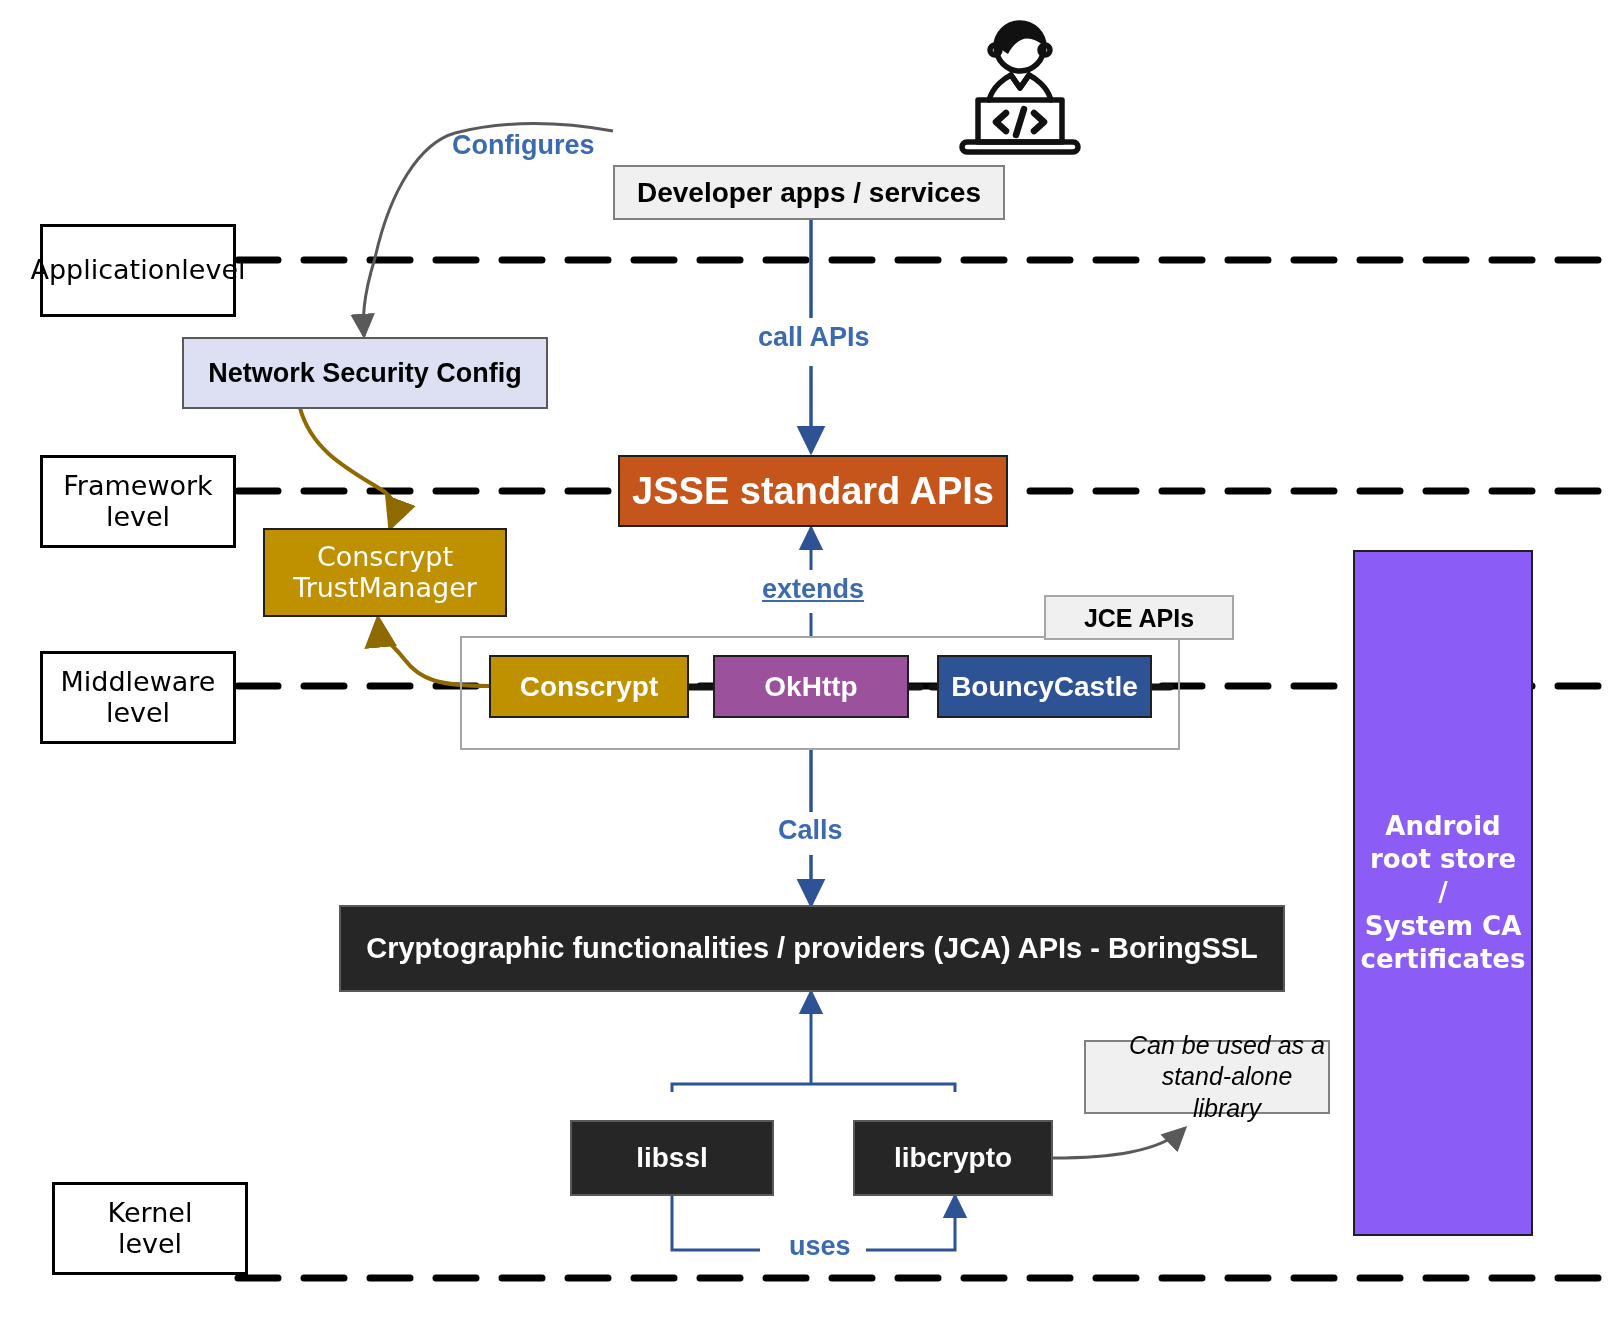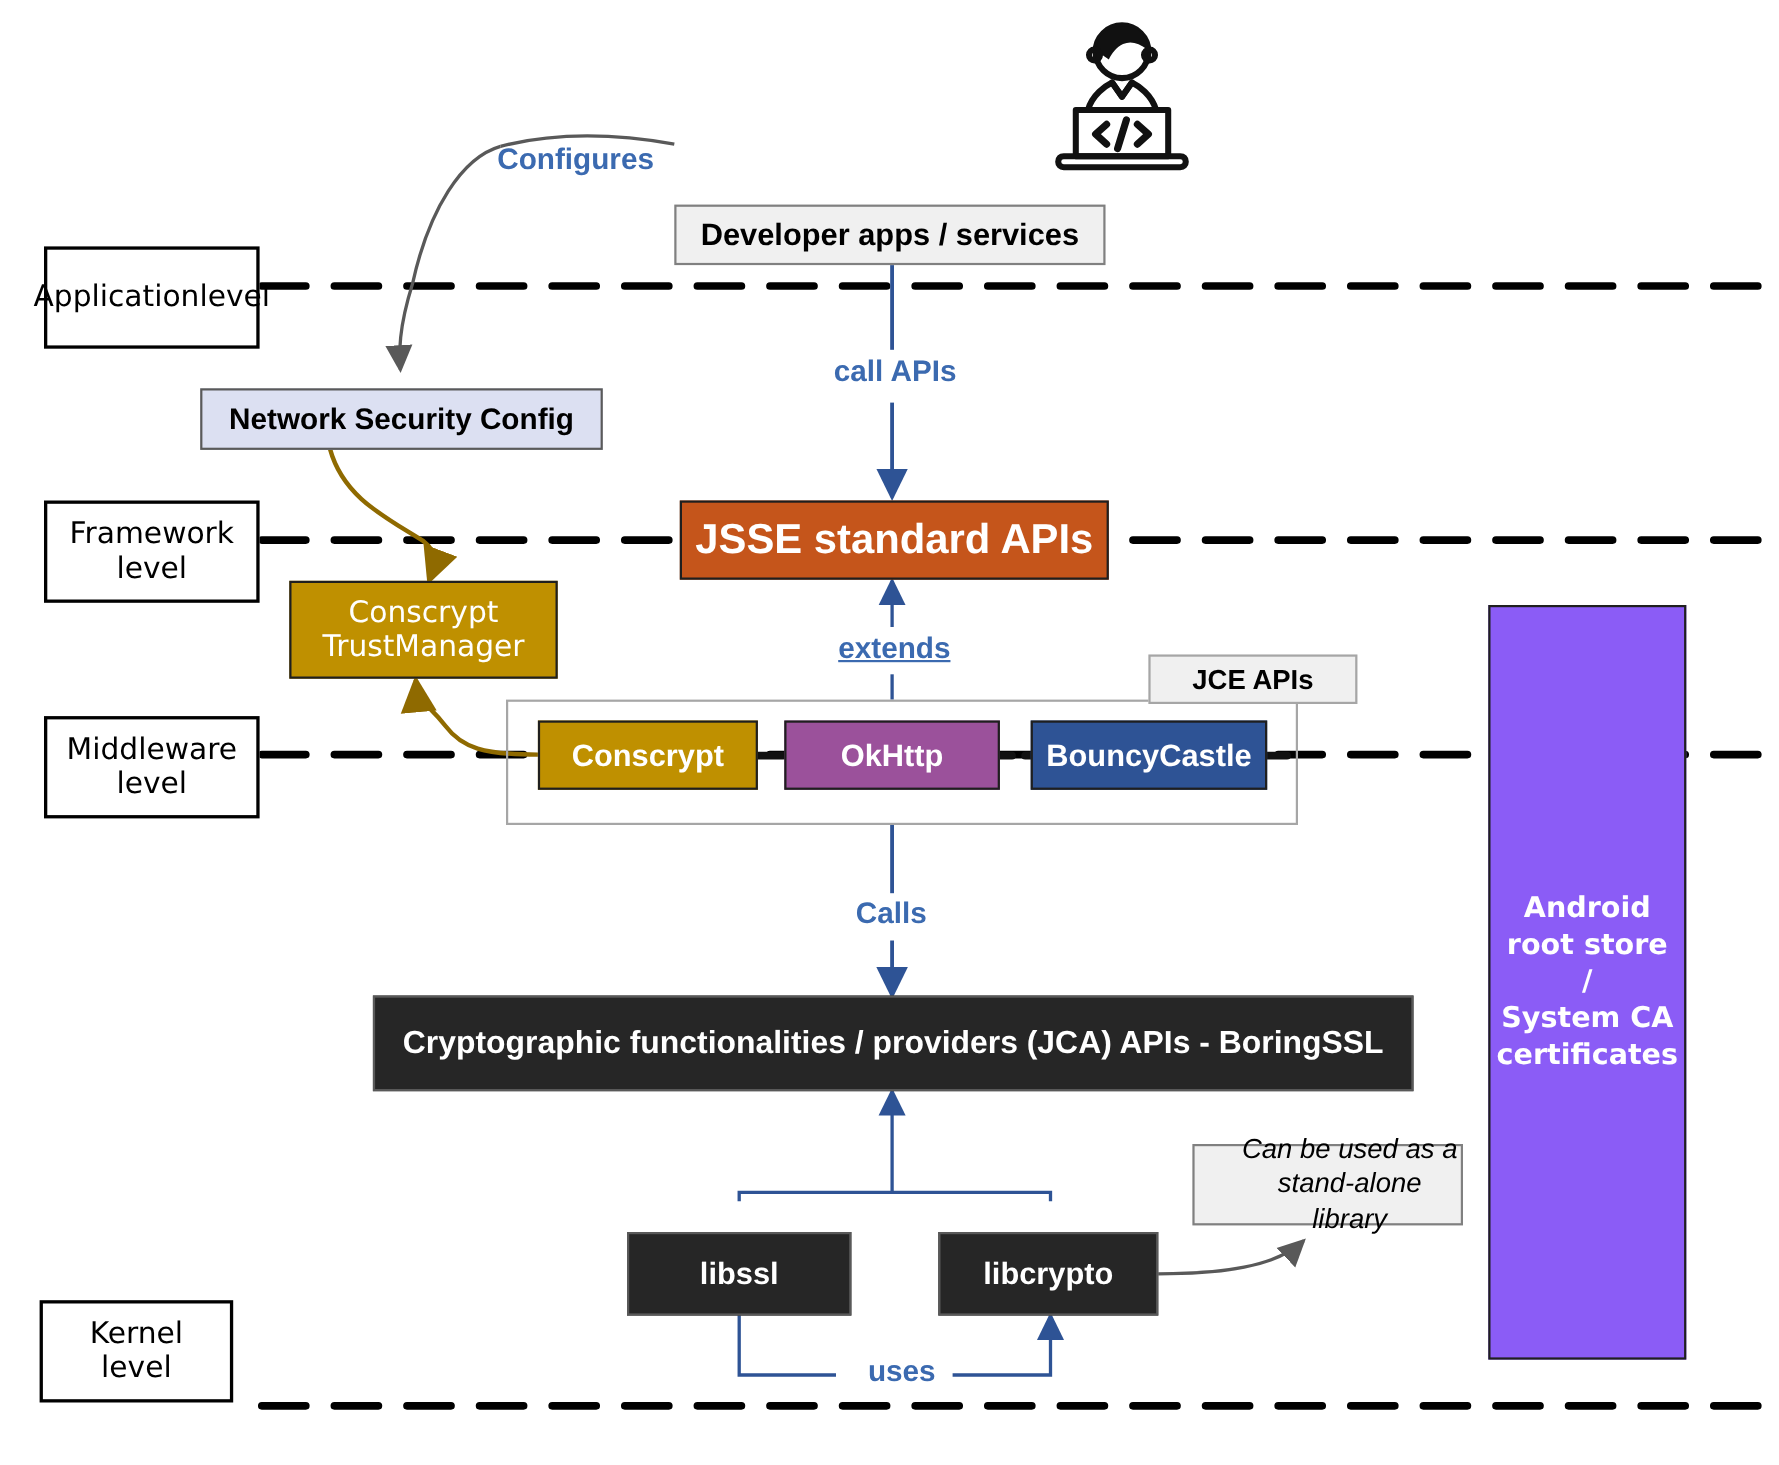--- a/index.html
+++ b/index.html
@@ -248,30 +248,30 @@
   <div class="node level-box" style="left:40px; top:455px; width:196px; height:93px; flex-direction:column;">
     <span>Framework</span>
     <span>level</span>
   </div>
 
   <div class="node level-box" style="left:40px; top:651px; width:196px; height:93px; flex-direction:column;">
     <span>Middleware</span>
     <span>level</span>
   </div>
 
-  <div class="node level-box" style="left:36px; top:1182px; width:176px; height:93px; flex-direction:column;">
+  <div class="node level-box" style="left:52px; top:1182px; width:196px; height:93px; flex-direction:column;">
     <span>Kernel</span>
     <span>level</span>
   </div>
 
-  <div class="node app-box" style="left:613px; top:165px; width:392px; height:55px;margin-top:21px;">
+  <div class="node app-box" style="left:613px; top:165px; width:392px; height:55px;">
     <span>Developer apps / services</span>
   </div>
 
-  <div class="node nsc-box" style="left:182px; top:337px; width:366px; height:56px;margin-top:16px;">
+  <div class="node nsc-box" style="left:182px; top:337px; width:366px; height:72px;">
     <span>Network Security Config</span>
   </div>
 
   <div class="node jsse-box" style="left:618px; top:455px; width:390px; height:72px;">
     <span>JSSE standard APIs</span>
   </div>
 
   <div class="node tm-box" style="left:263px; top:528px; width:244px; height:89px; flex-direction:column;">
     <span>Conscrypt</span>
     <span>TrustManager</span>

